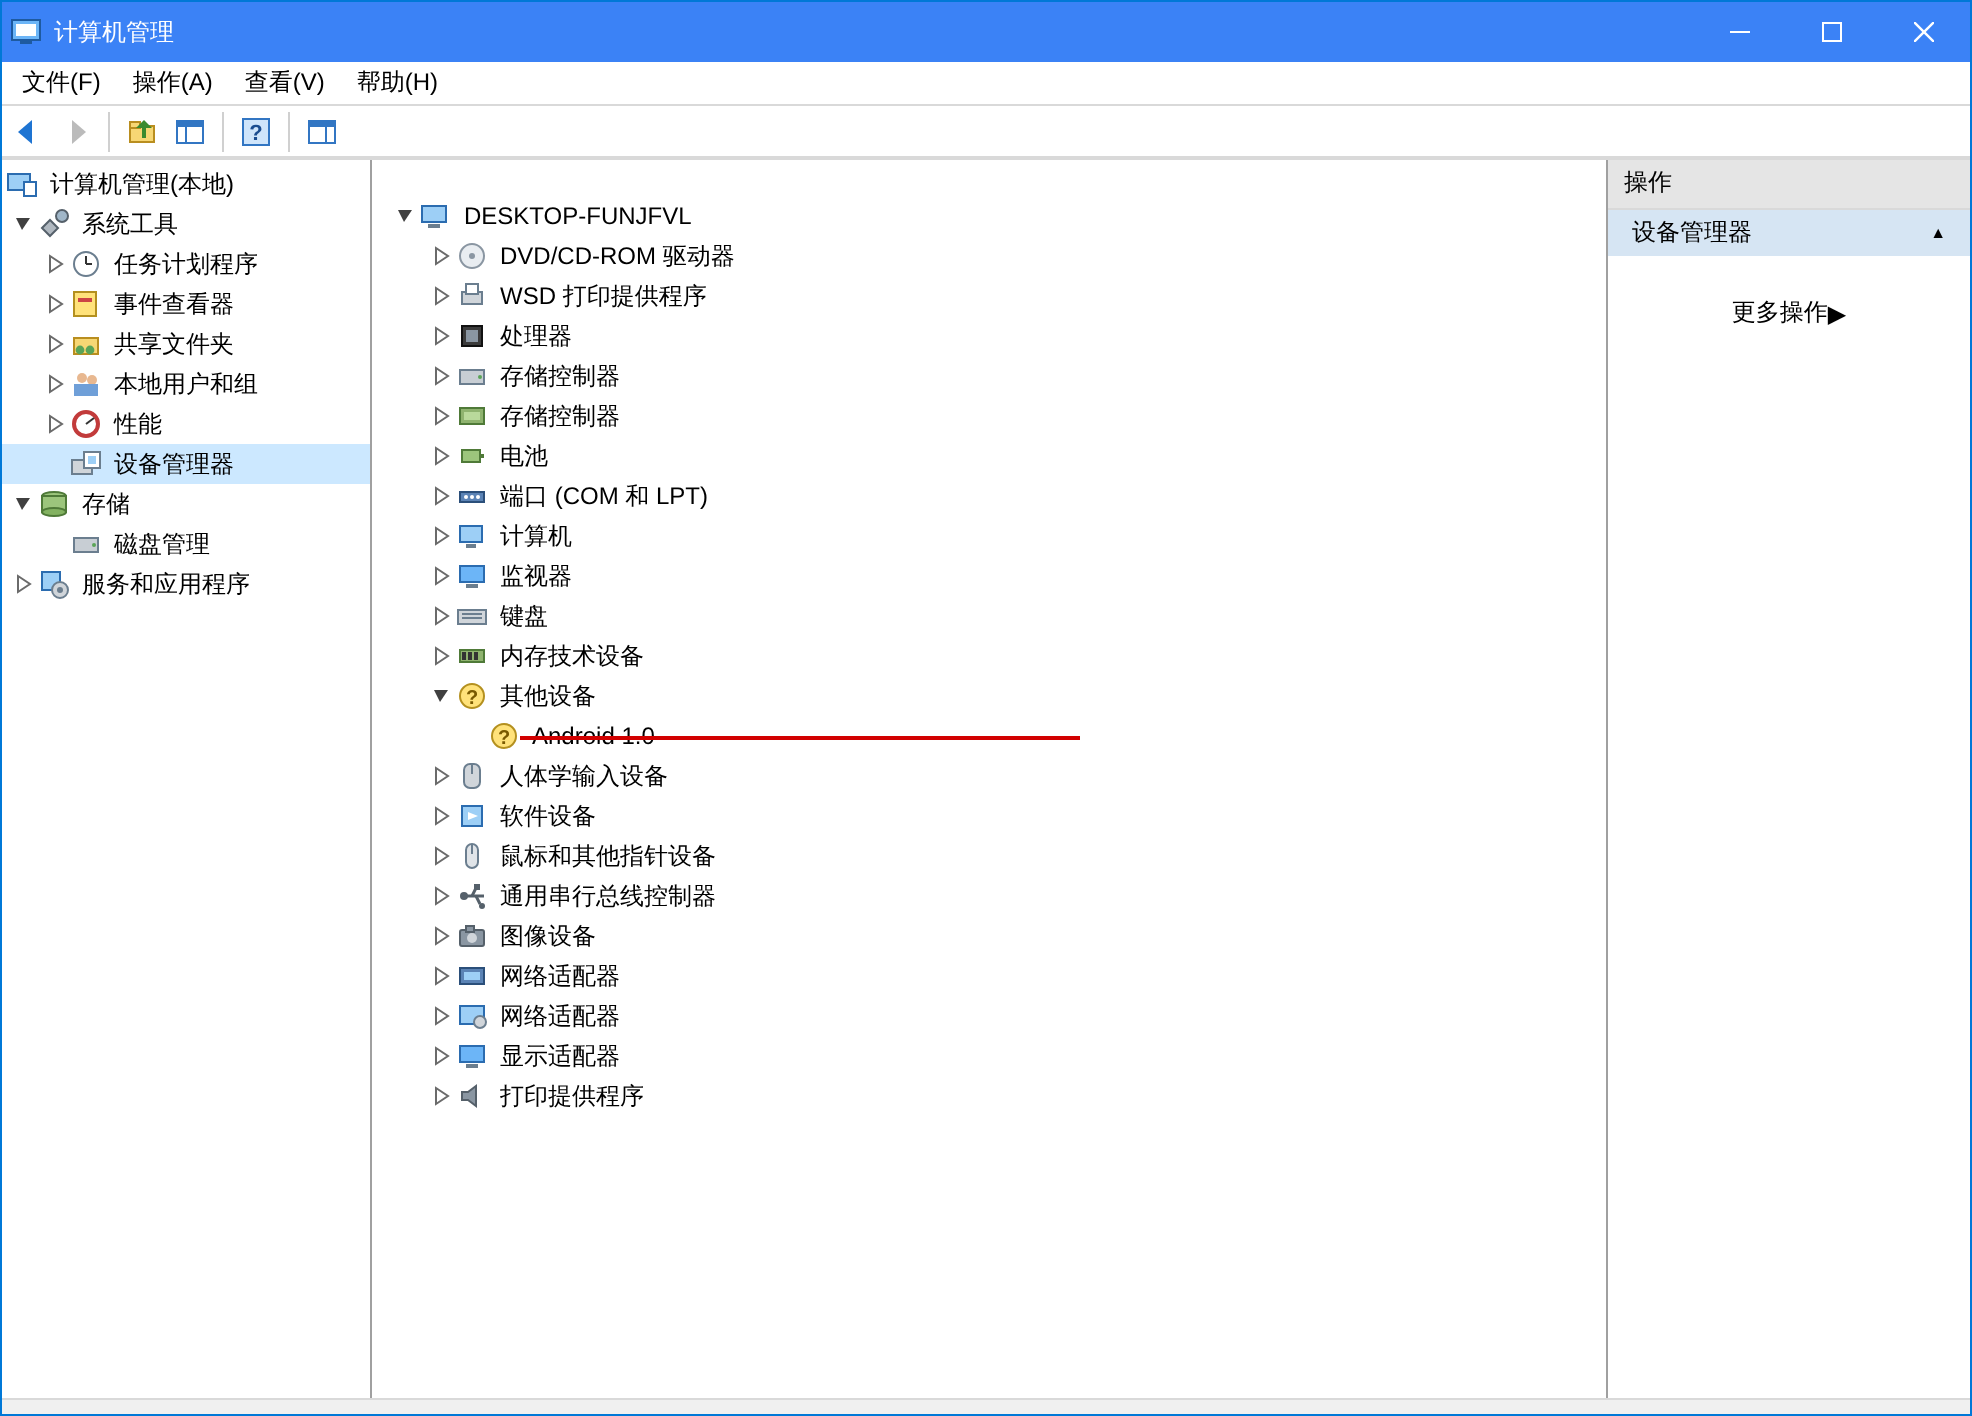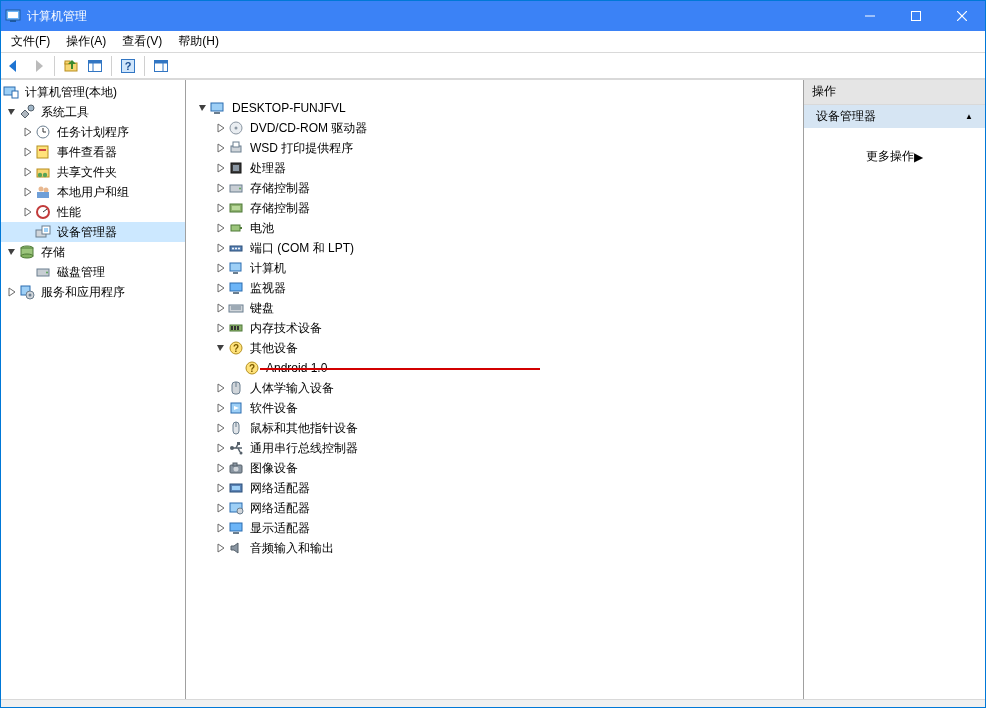--- a/index.html
+++ b/index.html
@@ -710,21 +710,21 @@
                 <span class="toggle">
                   <svg width="10" height="10">
                     <polygon points="2,1 8,5 2,9" fill="none" stroke="#6b6b6b"></polygon>
                   </svg>
                 </span>
                 <span class="icon">
                   <svg width="16" height="16">
                     <polygon points="3,6 6,6 10,3 10,13 6,10 3,10" fill="#8a96a2" stroke="#55606a"></polygon>
                   </svg>
                 </span>
-                <span class="label">音频输入和输出</span>
+                <span class="label">打印提供程序</span>
               </div>
             </li>
           </ul>
       </li>
     </ul>
     <div class="redline" style="left:74px; top:288px; width:280px;"></div>
   </div>
 
   <div class="panel right">
     <div class="right-header">操作</div>

